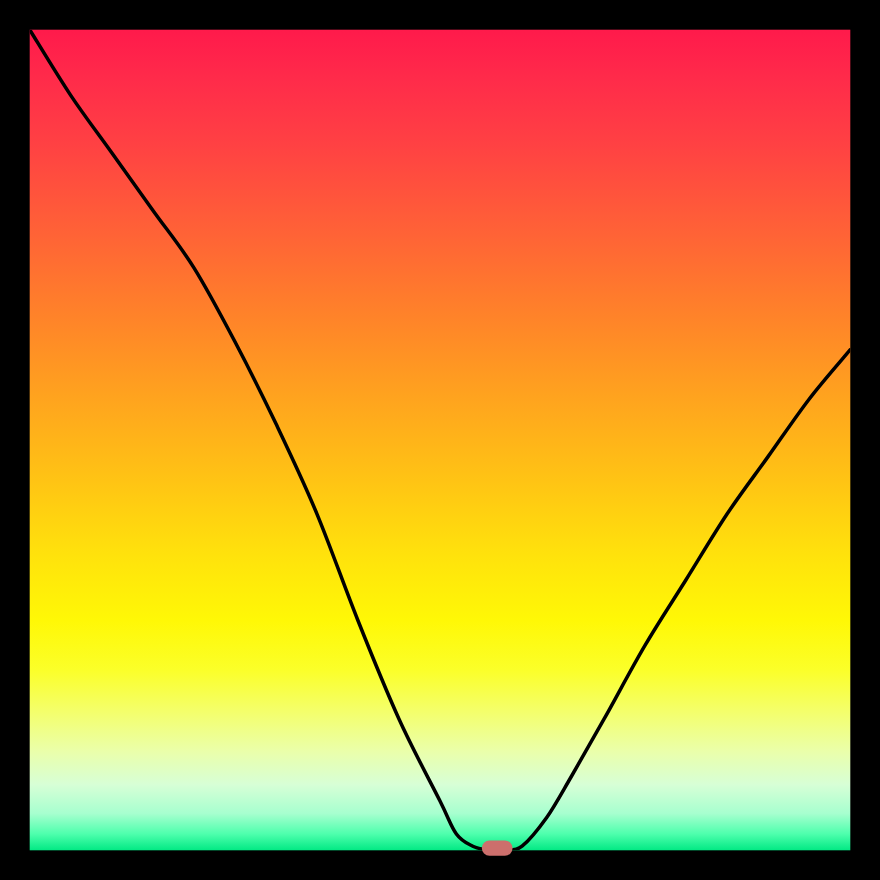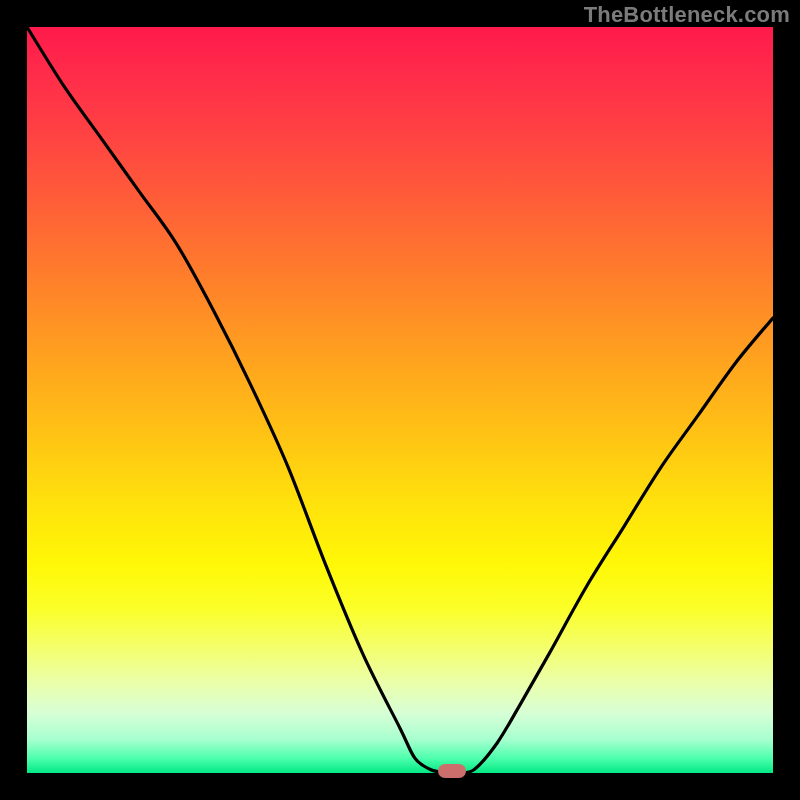--- a/index.html
+++ b/index.html
@@ -71,21 +71,20 @@
     background: #cc6f6c;
     z-index: 12;
     transform: translate(-50%, -50%);
   }
 </style>
 </head>
 <body>
 
 <div class="frame">
 
-  <div class="watermark">TheBottleneck.com</div>
 
   <div class="plot">
 
     <div class="gradient"></div>
 
     <svg class="curve-svg" viewBox="0 0 746 746" preserveAspectRatio="none">
       <path id="curve-path" fill="none" stroke="#000" stroke-width="3.2" stroke-linejoin="round" stroke-linecap="round" d="M 0.0 0.0 C 6.2 9.9, 24.9 41.0, 37.3 59.7 C 49.7 78.3, 62.2 94.5, 74.6 111.9 C 87.0 129.3, 99.5 146.7, 111.9 164.1 C 124.3 181.5, 136.8 196.4, 149.2 216.3 C 161.6 236.2, 174.1 259.9, 186.5 283.5 C 198.9 307.1, 211.4 332.0, 223.8 358.1 C 236.2 384.2, 248.7 410.3, 261.1 440.1 C 273.5 470.0, 286.0 506.0, 298.4 537.1 C 310.8 568.2, 323.3 599.3, 335.7 626.6 C 348.1 654.0, 364.3 683.8, 373.0 701.2 C 381.7 718.6, 382.9 724.2, 387.9 731.1 C 392.9 737.9, 397.9 739.8, 402.8 742.3 C 407.8 744.8, 414.0 745.4, 417.8 746.0 C 421.5 746.6, 422.7 746.0, 425.2 746.0 C 427.7 746.0, 428.9 746.6, 432.7 746.0 C 436.4 745.4, 441.4 747.2, 447.6 742.3 C 453.8 737.3, 462.5 726.7, 470.0 716.2 C 477.4 705.6, 483.7 693.8, 492.4 678.9 C 501.1 663.9, 511.0 646.5, 522.2 626.6 C 533.4 606.7, 547.1 580.6, 559.5 559.5 C 571.9 538.4, 584.4 519.7, 596.8 499.8 C 609.2 479.9, 621.7 458.8, 634.1 440.1 C 646.5 421.5, 659.0 405.3, 671.4 387.9 C 683.8 370.5, 696.3 351.9, 708.7 335.7 C 721.1 319.5, 739.8 298.4, 746.0 290.9"></path>
     </svg>
 
     <div class="marker" id="min-marker" style="left: 425.22px; top: 744px; background: rgb(204, 111, 108);"></div>

